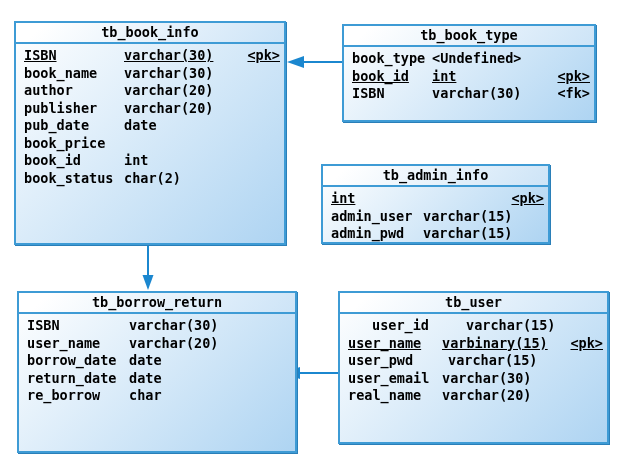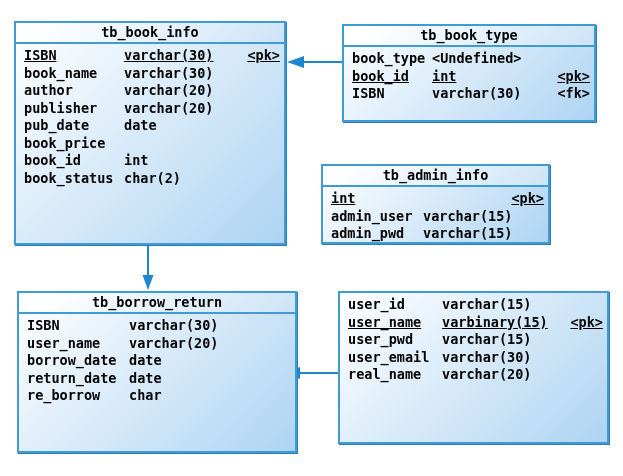--- a/index.html
+++ b/index.html
@@ -172,32 +172,33 @@
           <span class="cell cell-key"></span>
         </div>
         <div class="col-row" style="grid-template-columns: 102px 1fr auto;">
           <span class="cell cell-name">re_borrow</span>
           <span class="cell cell-type">char</span>
           <span class="cell cell-key"></span>
         </div>
       </div>
     </div>
     <div class="table-node" style="left: 338px; top: 291px; width: 271px; height: 153px;">
-      <div class="table-body">
-        <div class="col-row" style="grid-template-columns: 94px 1fr auto;">
+      <div class="table-title">tb_user</div>
+      <div class="table-body">
+        <div class="col-row" style="grid-template-columns: 94px 1fr auto; margin-left: 24px;">
           <span class="cell cell-name">user_id</span>
           <span class="cell cell-type">varchar(15)</span>
           <span class="cell cell-key"></span>
         </div>
         <div class="col-row pk" style="grid-template-columns: 94px 1fr auto;">
           <span class="cell cell-name">user_name</span>
           <span class="cell cell-type">varbinary(15)</span>
           <span class="cell cell-key">&lt;pk&gt;</span>
         </div>
-        <div class="col-row" style="grid-template-columns: 94px 1fr auto;">
+        <div class="col-row" style="grid-template-columns: 94px 1fr auto; gap: 6px;">
           <span class="cell cell-name">user_pwd</span>
           <span class="cell cell-type">varchar(15)</span>
           <span class="cell cell-key"></span>
         </div>
         <div class="col-row" style="grid-template-columns: 94px 1fr auto;">
           <span class="cell cell-name">user_email</span>
           <span class="cell cell-type">varchar(30)</span>
           <span class="cell cell-key"></span>
         </div>
         <div class="col-row" style="grid-template-columns: 94px 1fr auto;">

